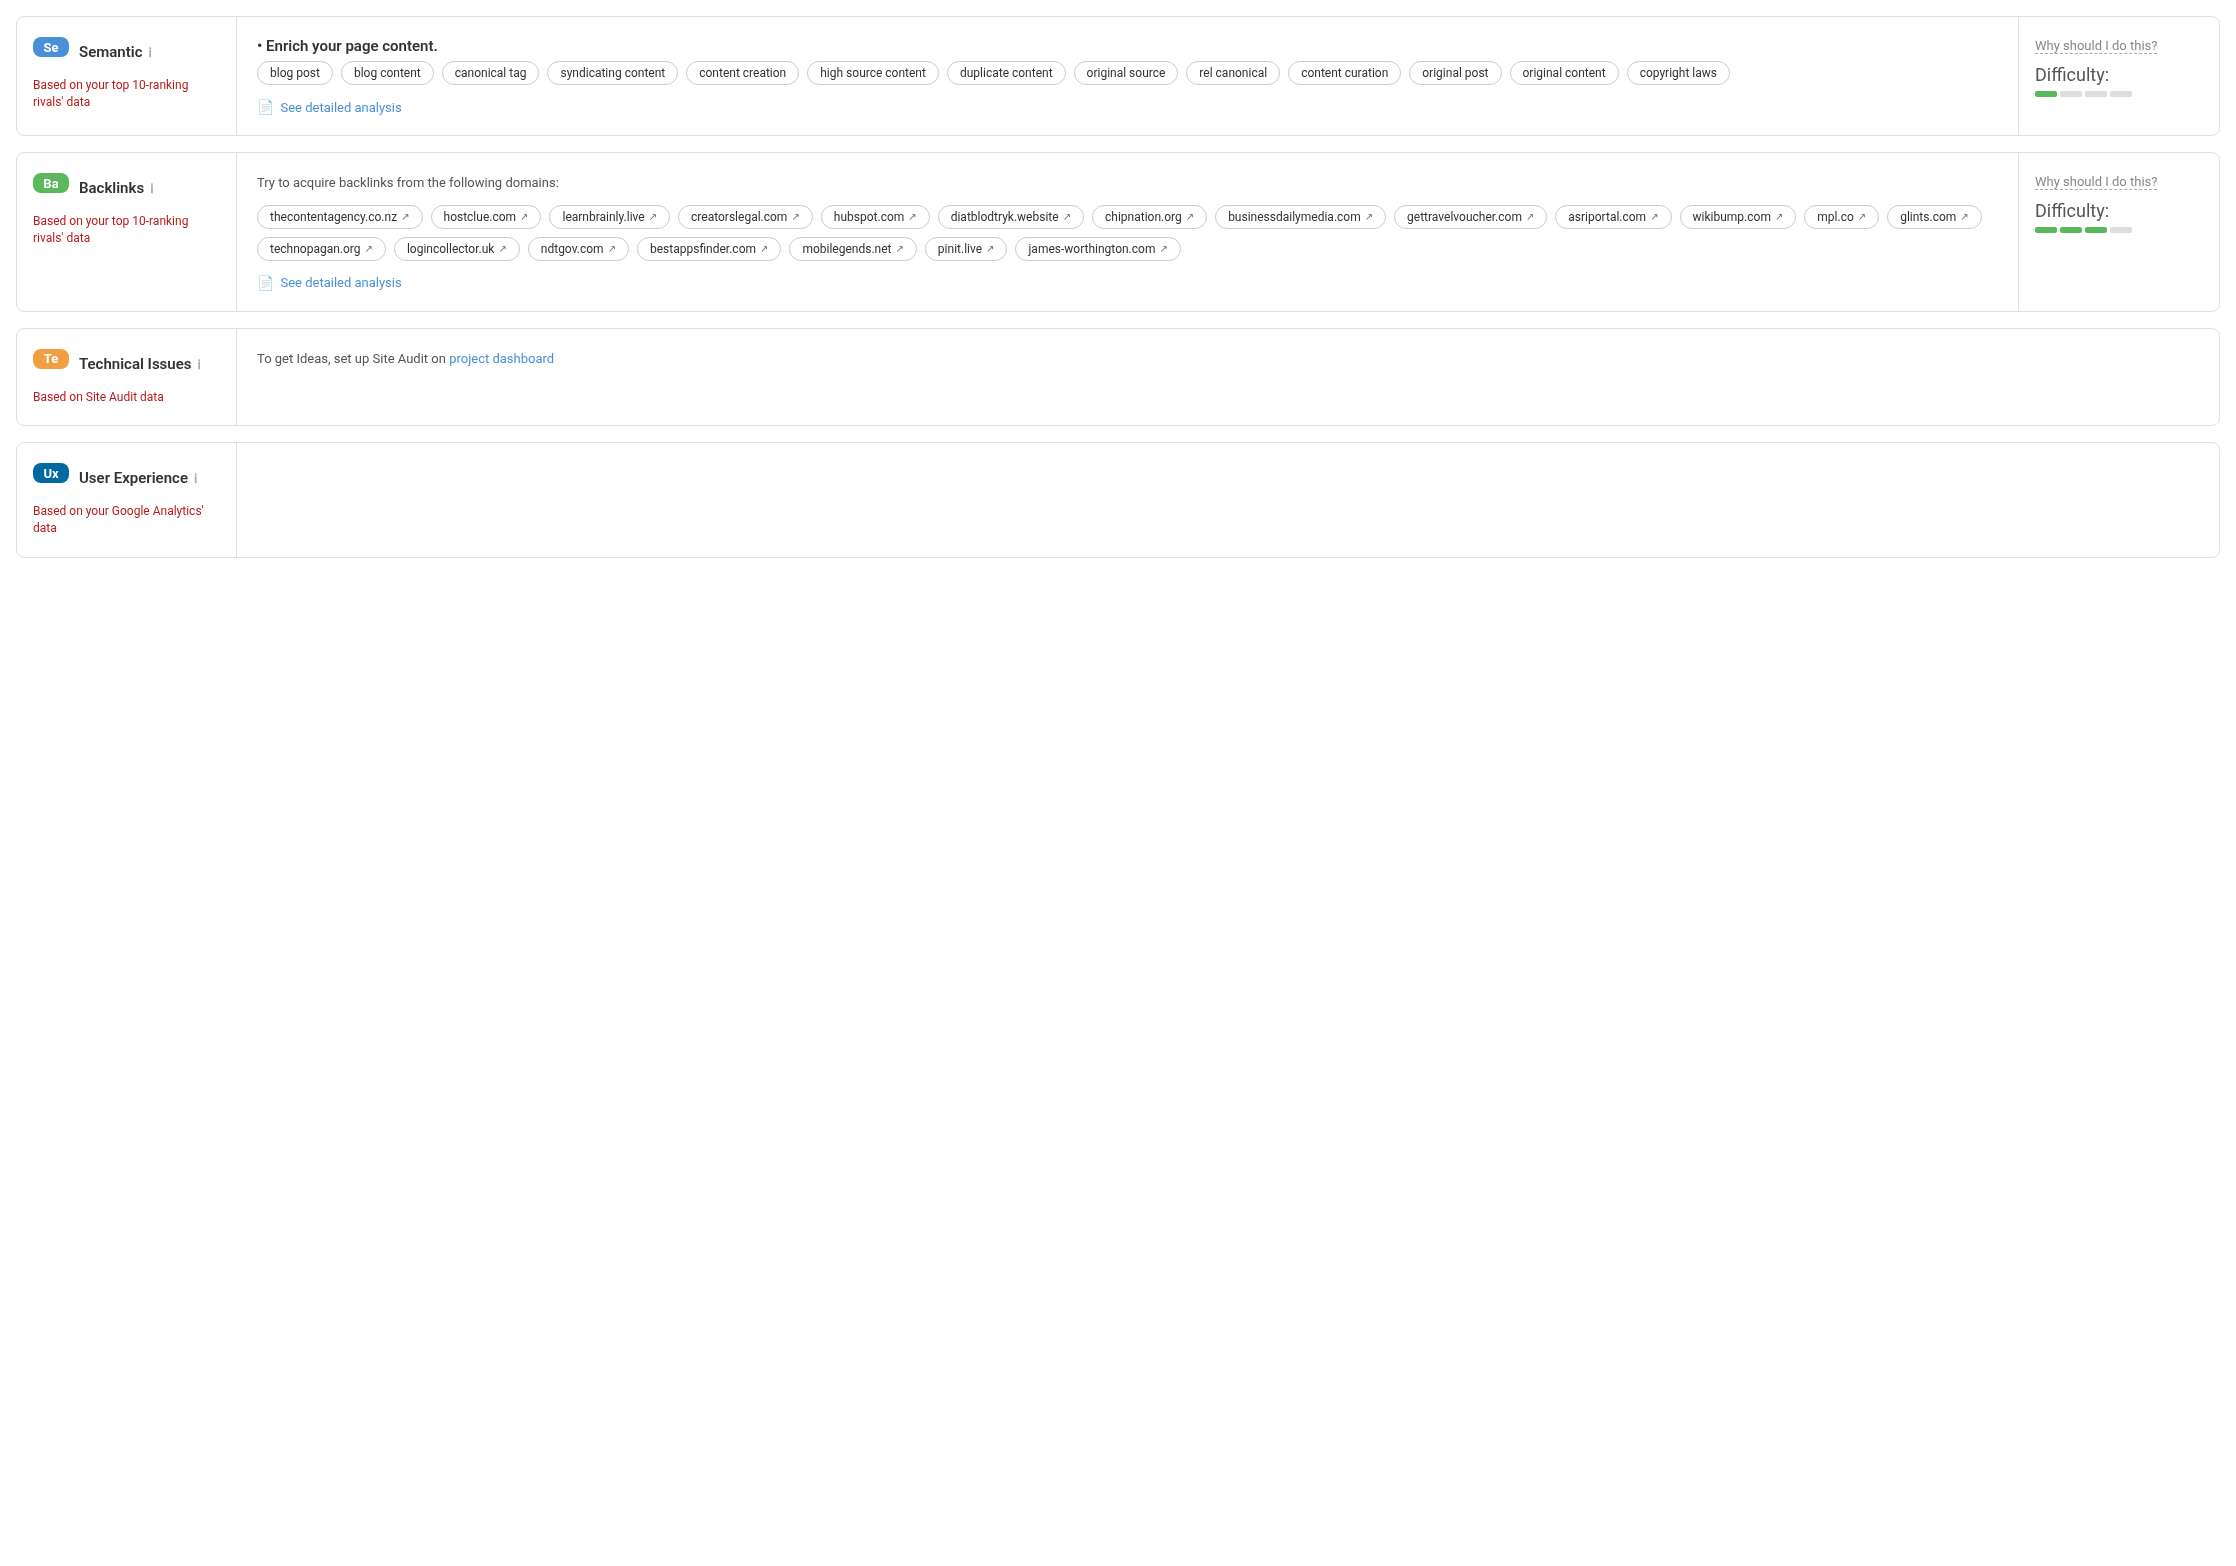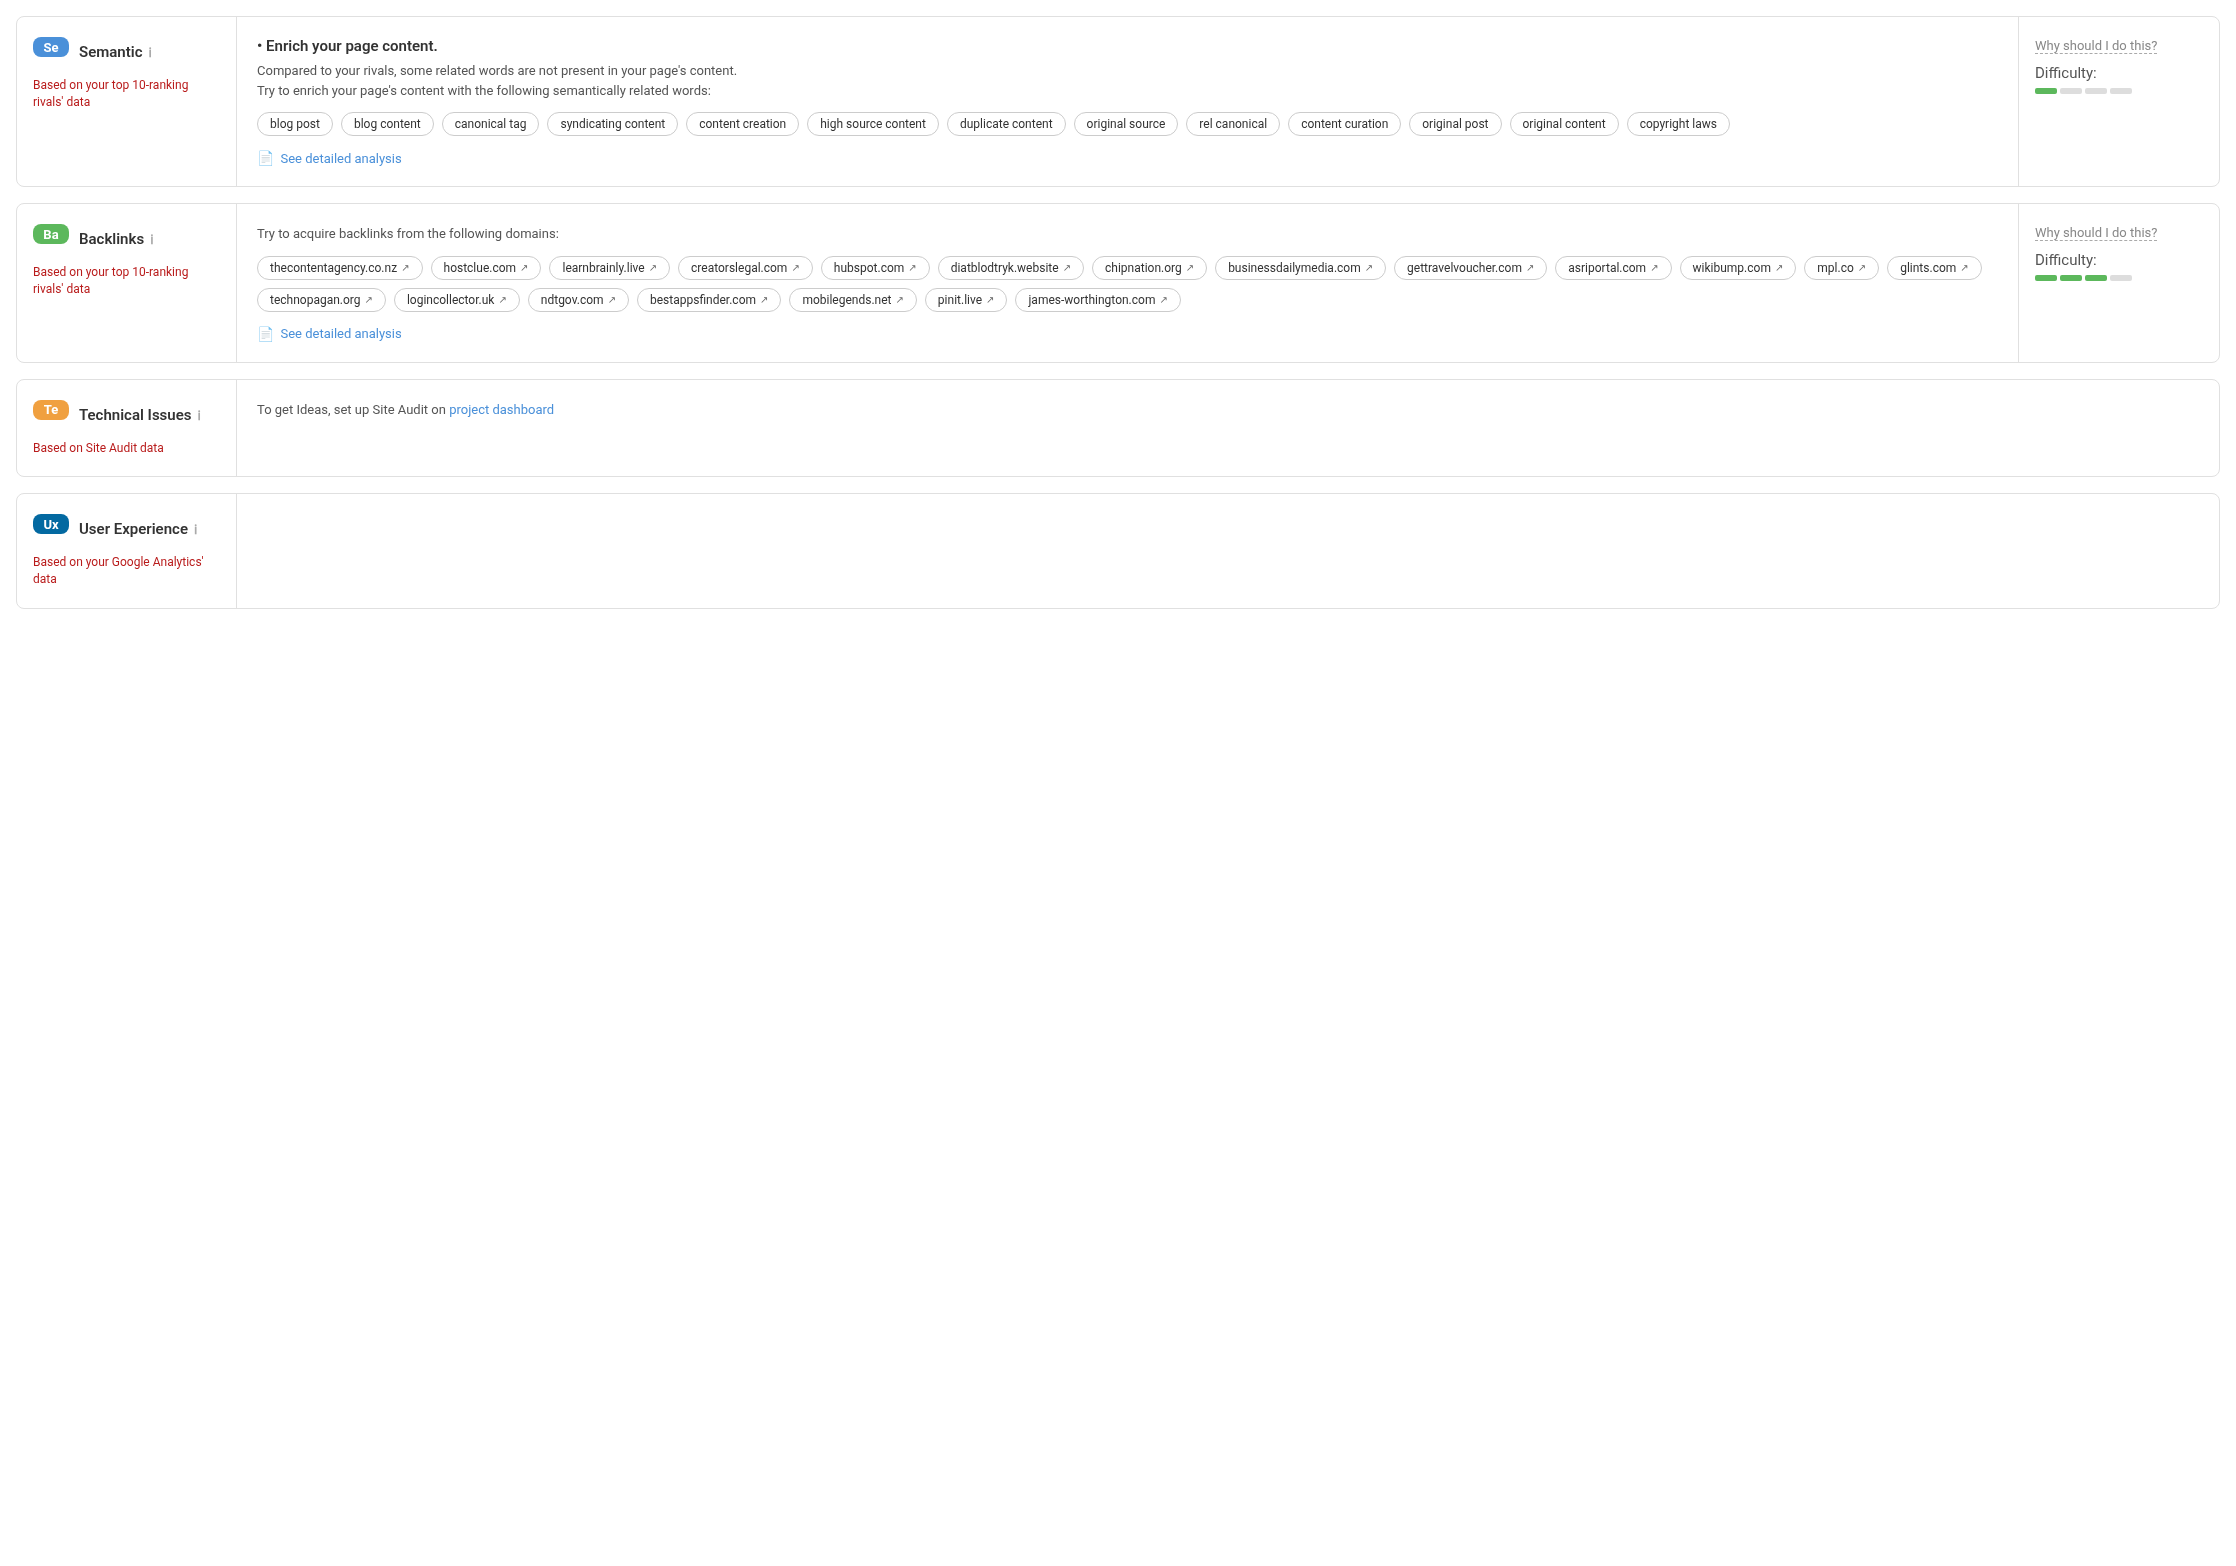--- a/index.html
+++ b/index.html
@@ -120,21 +120,21 @@
     }
     .why-link {
       font-size: 13px;
       color: #888;
       border-bottom: 1px dashed #aaa;
       cursor: pointer;
       display: inline-block;
       margin-bottom: 10px;
     }
     .difficulty-label {
-      font-size: 15px;
+      font-size: 18px;
       color: #555;
       margin-bottom: 6px;
     }
     .difficulty-bar {
       display: flex;
       gap: 3px;
     }
     .diff-segment {
       height: 6px;
       width: 22px;
@@ -159,24 +159,20 @@
       <div class="icon-badge blue">Se</div>
       <span class="section-title">
         <span>Semantic</span>
         <span class="info-icon">ℹ</span>
       </span>
     </div>
     <div class="sub-text">Based on your top 10-ranking rivals' data</div>
   </div>
   <div class="card-main">
     <div class="main-heading">Enrich your page content.</div>
-    <div class="desc-text">
-      <span>Compared to your rivals, some related words are not present in your page's content.</span><br>
-      <span>Try to enrich your page's content with the following semantically related words:</span>
-    </div>
     <div class="tags-container" id="semantic-tags">
         <span class="tag">blog post</span>
         <span class="tag">blog content</span>
         <span class="tag">canonical tag</span>
         <span class="tag">syndicating content</span>
         <span class="tag">content creation</span>
         <span class="tag">high source content</span>
         <span class="tag">duplicate content</span>
         <span class="tag">original source</span>
         <span class="tag">rel canonical</span>

